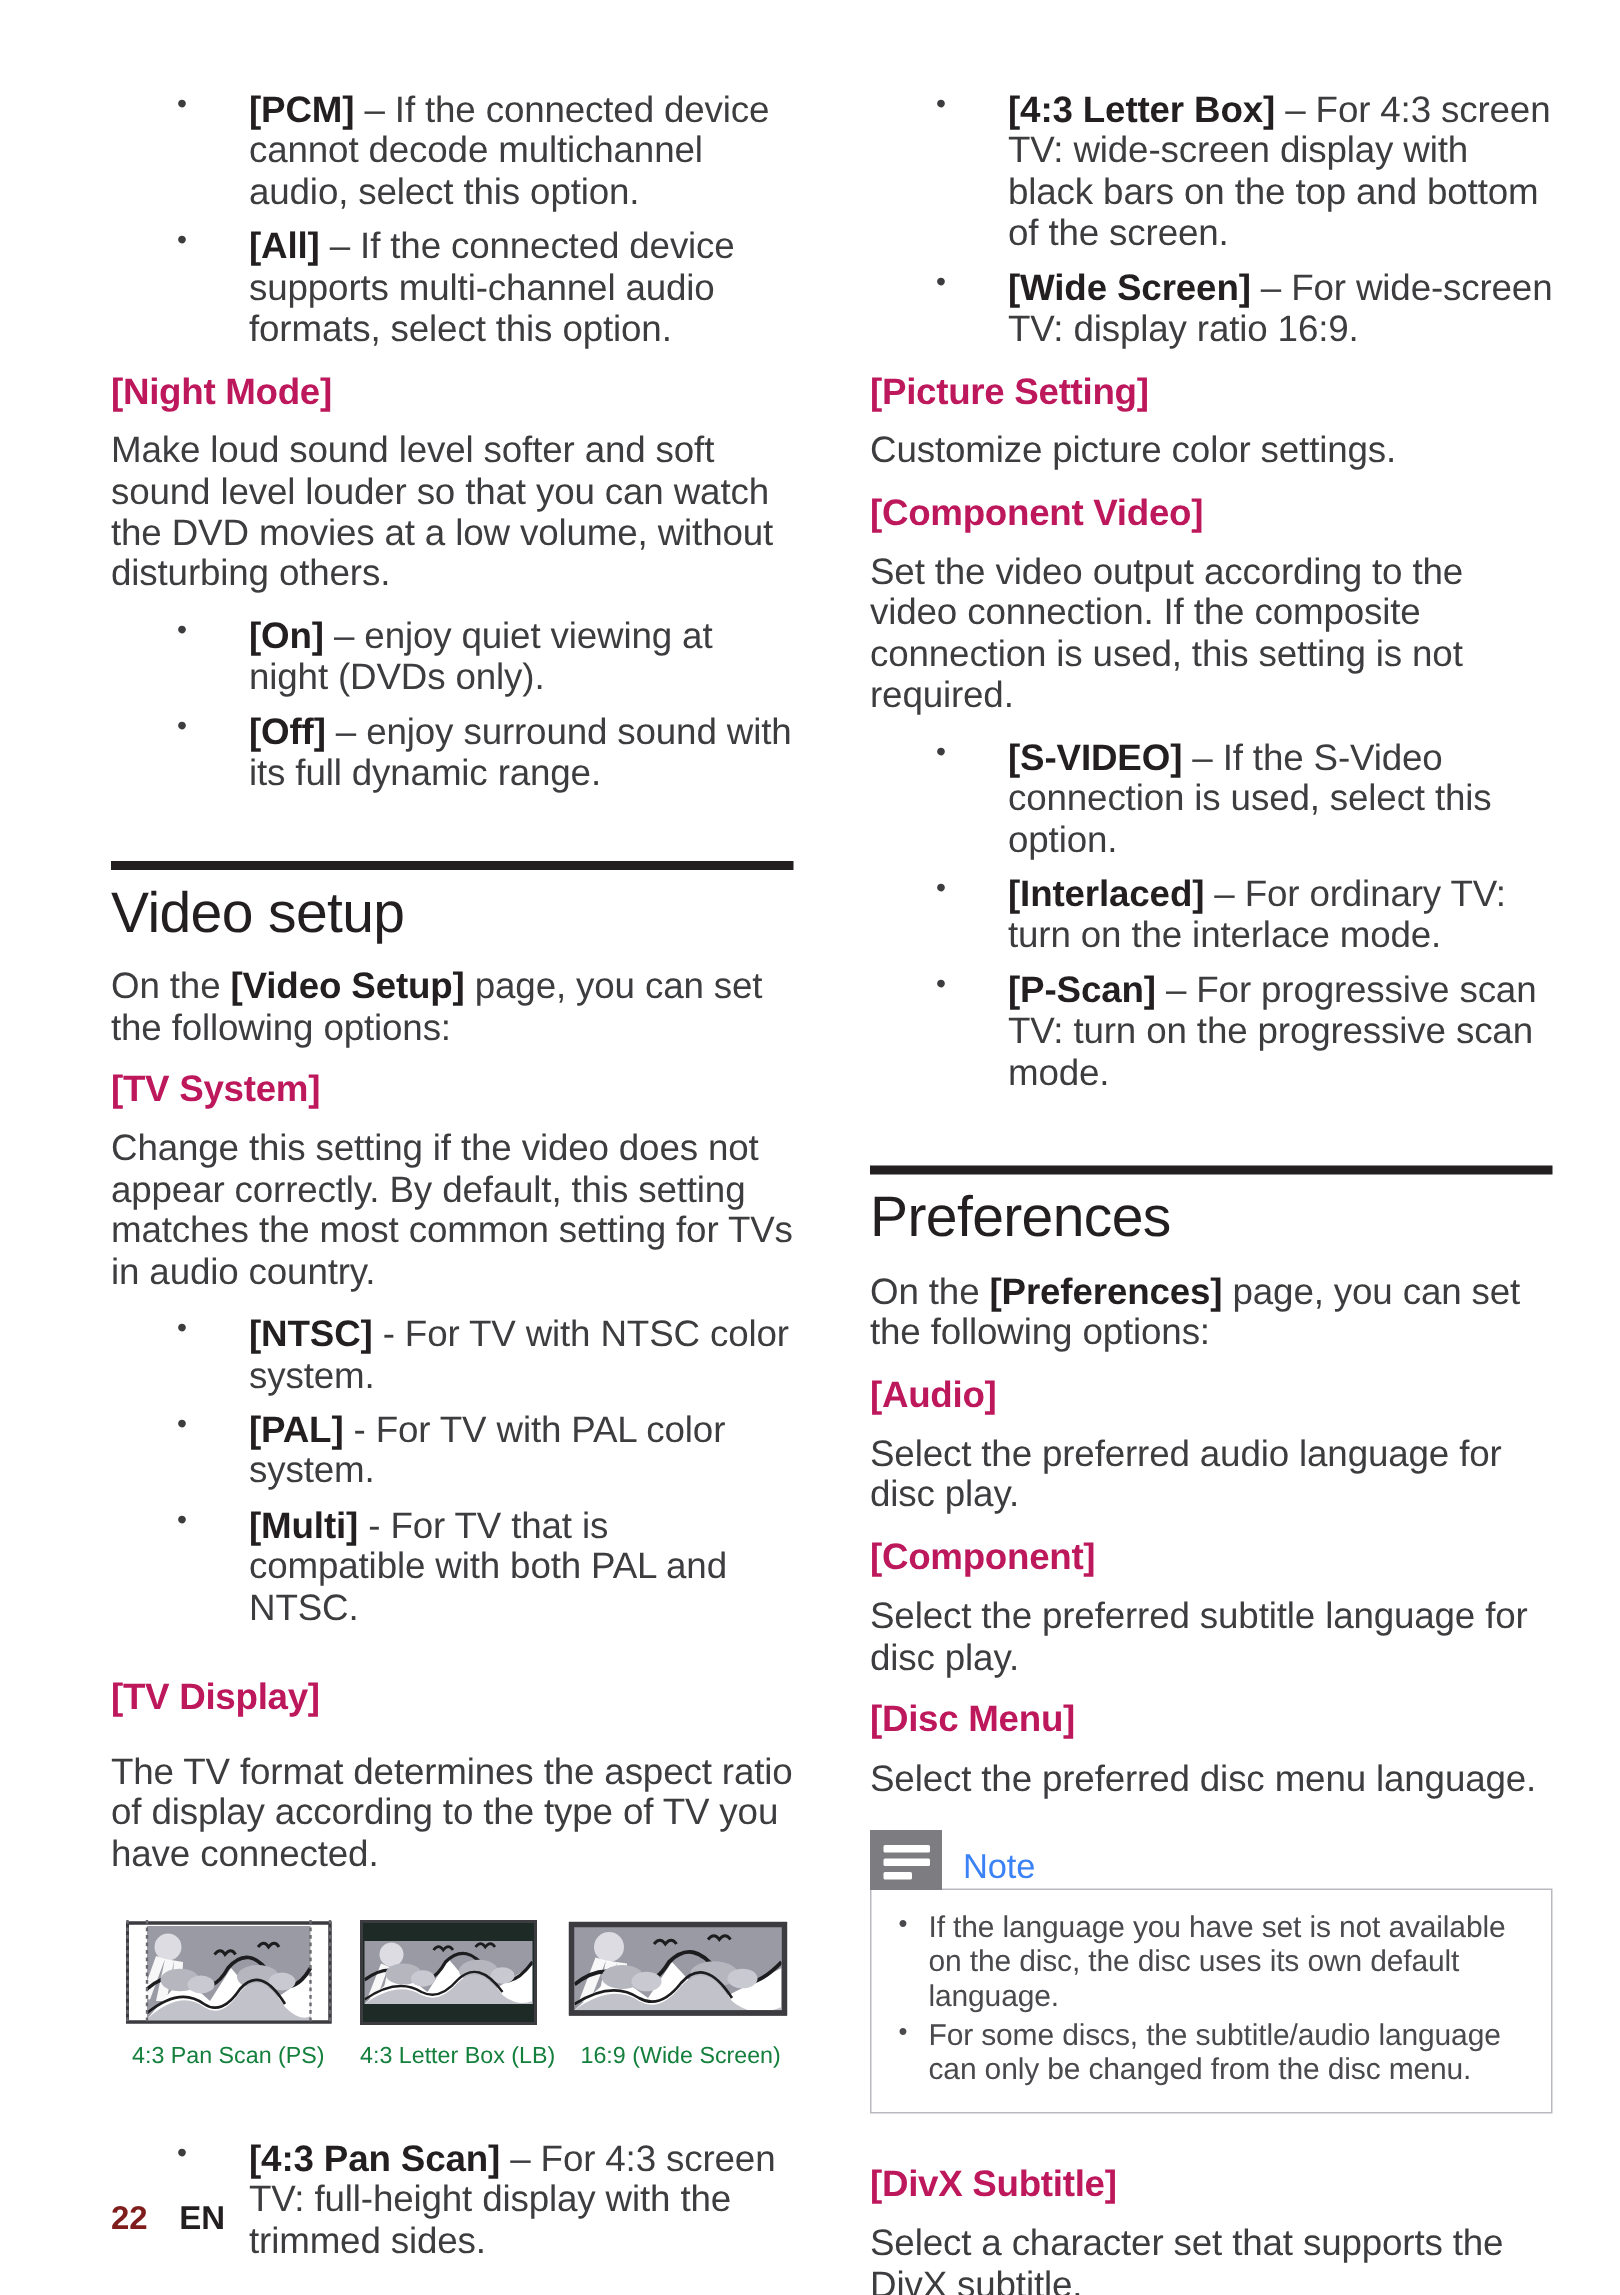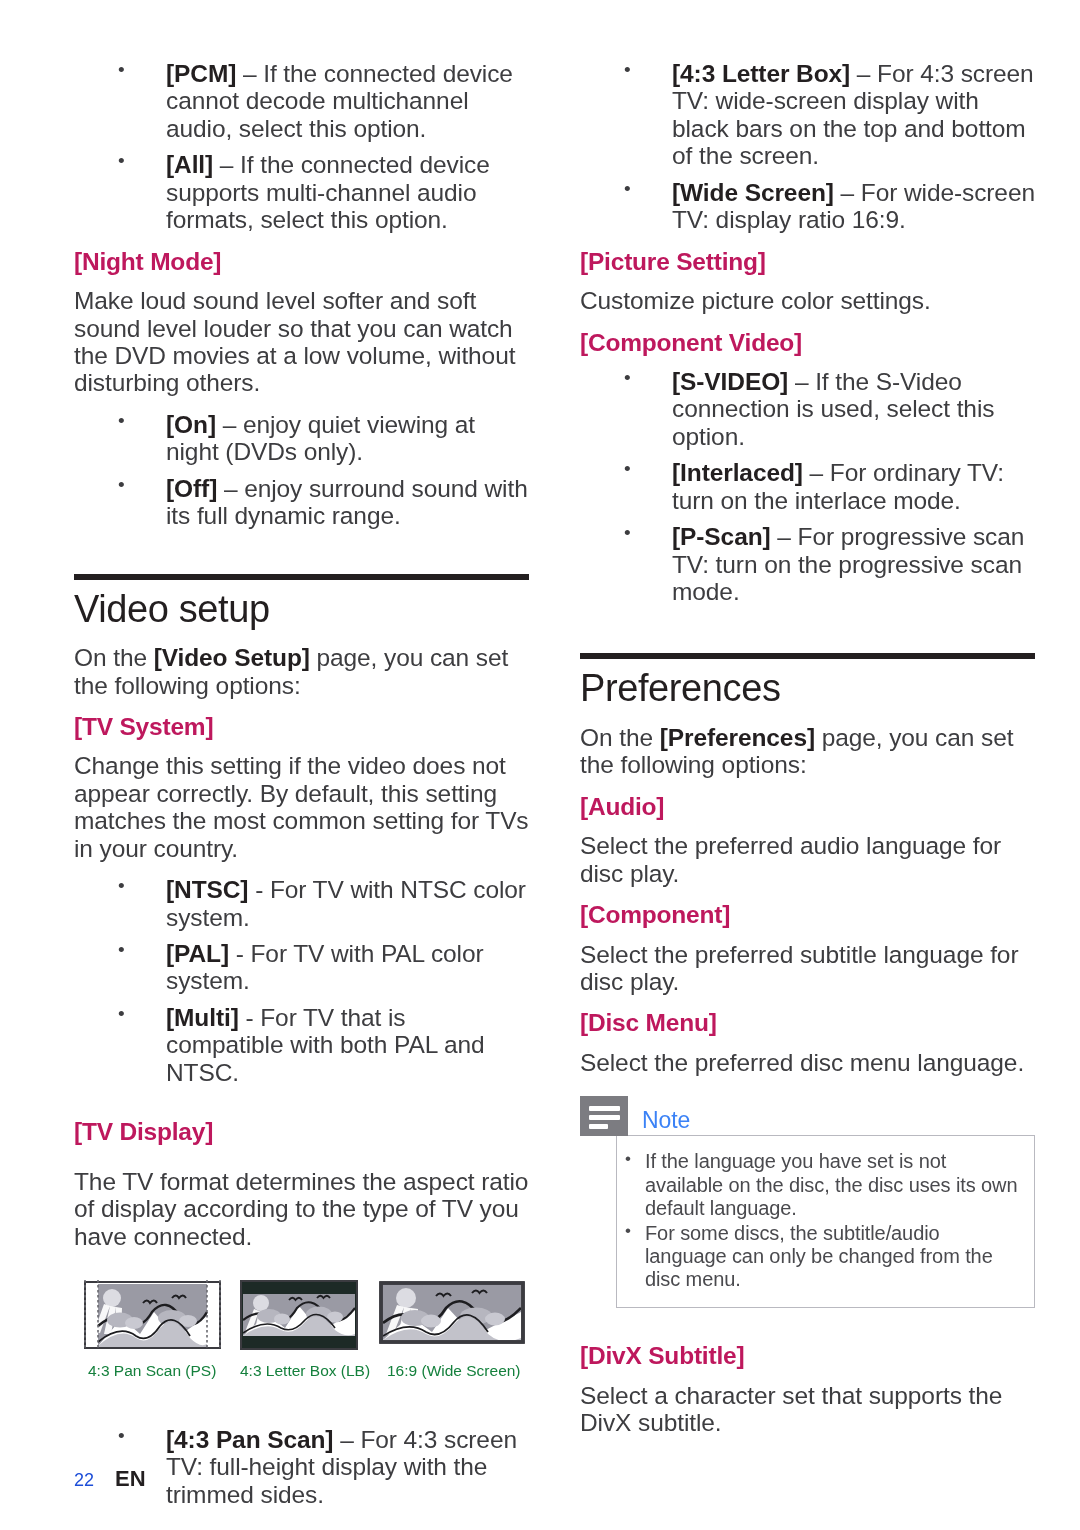--- a/index.html
+++ b/index.html
@@ -142,23 +142,22 @@
   .note-title {
     font-size: 23px;
     color: #3b82f6;
     padding-left: 14px;
     line-height: 1;
     padding-bottom: 4px;
     letter-spacing: -0.1px;
   }
   .note-body {
     border: 1px solid #b9b9c0;
-    padding: 14px 16px 16px 0;
+    padding: 14px 16px 16px 10px;
     margin-top: -1px;
-    margin-left: 36px;
   }
   .note-body ul {
     list-style: none;
     margin: 0;
     padding: 0;
   }
   .note-body ul li {
     position: relative;
     padding-left: 28px;
     margin-bottom: 2px;
@@ -178,23 +177,24 @@
 
   
   .footer {
     position: absolute;
     left: 62px;
     bottom: 38px;
     display: flex;
     align-items: baseline;
   }
   .footer .pagenum {
-    font-size: 18px;
-    color: #1d4ed8;
+    font-size: 22px;
+    color: #7f1d1d;
     letter-spacing: 0;
+    font-weight: bold;
   }
   .footer .lang {
     font-size: 22px;
     font-weight: bold;
     color: #231f20;
     margin-left: 21px;
   }
 </style>
 </head>
 <body>
@@ -215,21 +215,21 @@
       <li><span class="b">[On]</span><span> – </span><span>enjoy quiet viewing at night (DVDs only).</span></li>
       <li><span class="b">[Off]</span><span> – </span><span>enjoy surround sound with its full dynamic range.</span></li>
     </ul>
 
     <div class="rule" style="margin-top:44px;"></div>
     <h2 class="section">Video setup</h2>
 
     <p class="body"><span>On the </span><span class="b">[Video Setup]</span><span> page, you can set the following options:</span></p>
 
     <h3 class="subhead nogap-top">[TV System]</h3>
-    <p class="body">Change this setting if the video does not appear correctly. By default, this setting matches the most common setting for TVs in your country.</p>
+    <p class="body">Change this setting if the video does not appear correctly. By default, this setting matches the most common setting for TVs in audio country.</p>
 
     <ul class="bullets">
       <li><span class="b">[NTSC]</span><span> - </span><span>For TV with NTSC color system.</span></li>
       <li><span class="b">[PAL]</span><span> - </span><span>For TV with PAL color system.</span></li>
       <li><span class="b">[Multi]</span><span> - </span><span>For TV that is compatible with both PAL and NTSC.</span></li>
     </ul>
 
     <h3 class="subhead" style="margin-top:32px;">[TV Display]</h3>
     <p class="body" style="margin-top:22px;">The TV format determines the aspect ratio of display according to the type of TV you have connected.</p>
 
@@ -339,20 +339,21 @@
 
     <ul class="bullets">
       <li><span class="b">[4:3 Letter Box]</span><span> – </span><span>For 4:3 screen TV: wide-screen display with black bars on the top and bottom of the screen.</span></li>
       <li><span class="b">[Wide Screen]</span><span> – </span><span>For wide-screen TV: display ratio 16:9.</span></li>
     </ul>
 
     <h3 class="subhead">[Picture Setting]</h3>
     <p class="body">Customize picture color settings.</p>
 
     <h3 class="subhead nogap-top">[Component Video]</h3>
+    <p class="body">Set the video output according to the video connection. If the composite connection is used, this setting is not required.</p>
 
     <ul class="bullets">
       <li><span class="b">[S-VIDEO]</span><span> – </span><span>If the S-Video connection is used, select this option.</span></li>
       <li><span class="b">[Interlaced]</span><span> – </span><span>For ordinary TV: turn on the interlace mode.</span></li>
       <li><span class="b">[P-Scan]</span><span> – </span><span>For progressive scan TV: turn on the progressive scan mode.</span></li>
     </ul>
 
     <div class="rule" style="margin-top:48px;"></div>
     <h2 class="section">Preferences</h2>
 

